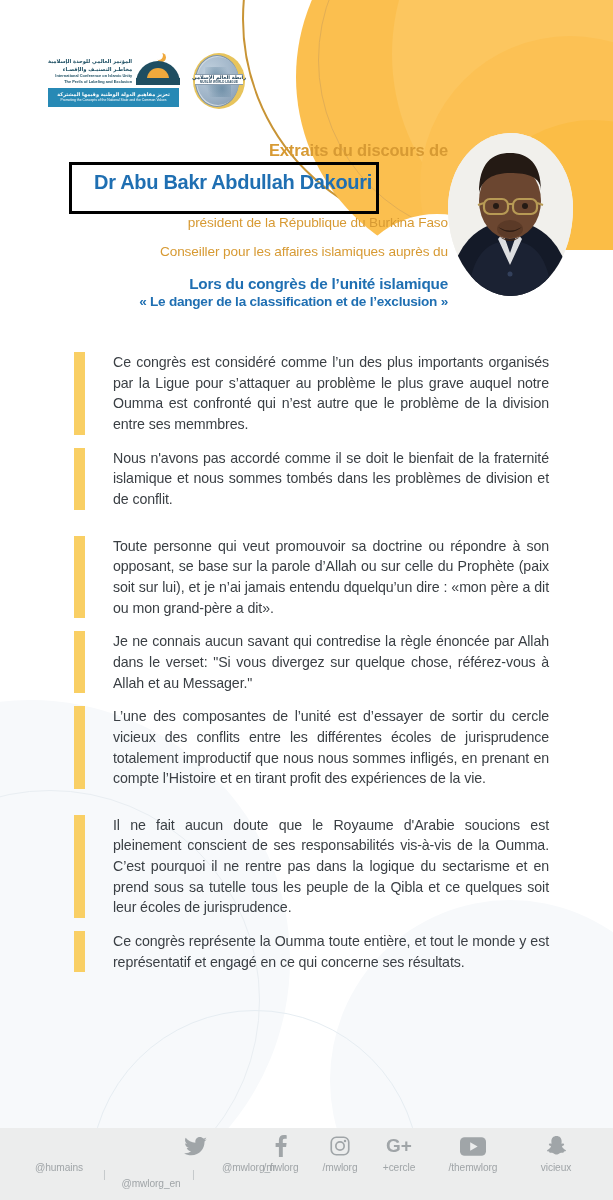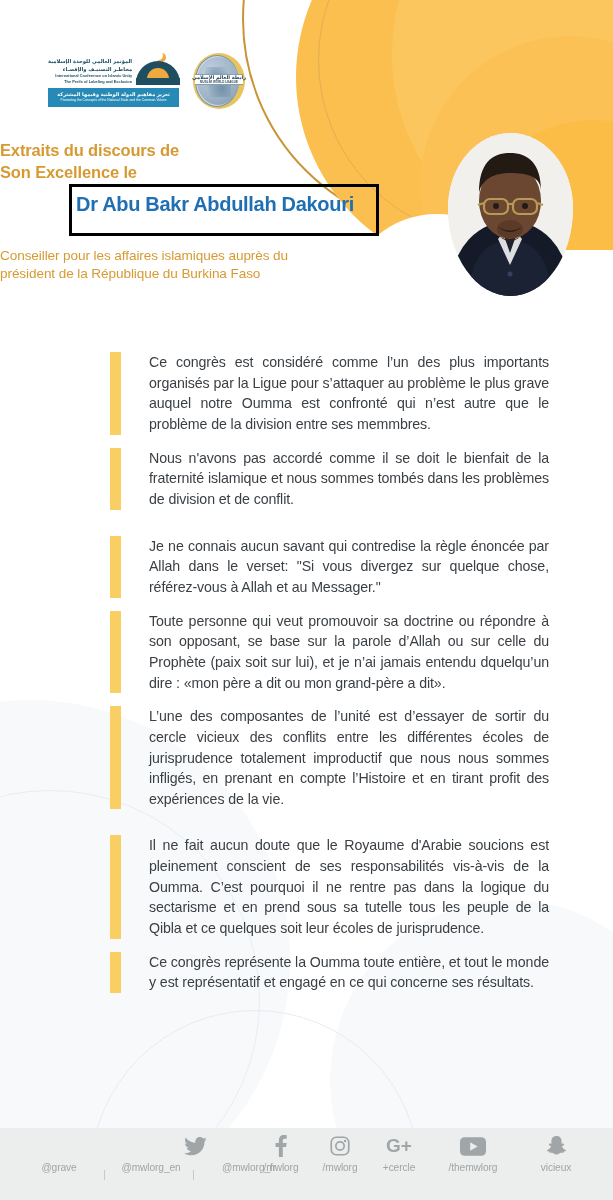--- a/index.html
+++ b/index.html
@@ -301,21 +301,21 @@
     letter-spacing: 0.1px;
     white-space: nowrap;
   }
 
   
   .header-text {
     position: absolute;
     left: 0;
     top: 140px;
     width: 448px;
-    text-align: left;
+    text-align: right;
     z-index: 7;
   }
   .kicker {
     color: #d79a33;
     font-weight: bold;
     font-size: 16.5px;
     line-height: 1.33;
     letter-spacing: -0.15px;
   }
   .name-box {
@@ -367,21 +367,20 @@
   }
   .portrait svg { display: block; }
 
   
   .body-list {
     position: absolute;
     left: 0;
     top: 352px;
     width: 613px;
     z-index: 5;
-    padding-left: 36px;
   }
   .para-row {
     display: flex;
     align-items: stretch;
     margin-bottom: 13px;
   }
   .para-bar {
     flex: 0 0 11px;
     margin-left: 74px;
     background: #f9cf64;
@@ -498,29 +497,32 @@
       <div class="mwl-band">
         <div class="ar3">رابطة العالم الإسلامي</div>
         <div class="en3">MUSLIM WORLD LEAGUE</div>
       </div>
     </div>
 
   </div>
 
   <div class="header-text">
     <div class="kicker">Extraits du discours de</div>
-    <div class="kicker">Son Excellence le</div>
 
     <div class="name-box">
       <div class="name">Dr Abu Bakr Abdullah Dakouri</div>
     </div>
 
+    <div class="role" style="margin-top:0">président de la République du Burkina Faso</div>
     <div class="role">Conseiller pour les affaires islamiques auprès du</div>
-    <div class="role" style="margin-top:0">président de la République du Burkina Faso</div>
-
+
+    <div class="congress">
+      <span>Lors du congrès de l’unité islamique</span>
+      <span class="sub">« Le danger de la classification et de l’exclusion »</span>
+    </div>
   </div>
 
   <div class="portrait">
     <svg width="125" height="163" viewBox="0 0 125 163" aria-hidden="true">
       <rect width="125" height="163" fill="#f1f0ec"></rect>
       <ellipse cx="62" cy="150" rx="58" ry="62" fill="#141a28"></ellipse>
       <path d="M20 163 C24 120 40 108 62 108 C84 108 100 120 104 163 Z" fill="#1b2233"></path>
       <path d="M55 100 L62 120 L69 100 L74 106 L62 132 L50 106 Z" fill="#ffffff" opacity="0.85"></path>
       <ellipse cx="62" cy="68" rx="31" ry="38" fill="#6b4630"></ellipse>
       <path d="M31 60 C31 30 44 20 62 20 C80 20 93 30 93 58 C93 44 80 40 62 40 C46 40 34 46 31 60 Z" fill="#241a14"></path>
@@ -545,25 +547,25 @@
     </div>
     <div class="para-row">
       <div class="para-bar"></div>
       <div class="para-text">Nous n'avons pas accordé comme il se doit le bienfait de la fraternité islamique et nous sommes tombés dans les problèmes de division et de conflit.</div>
     </div>
     <div class="para-row">
       <div class="para-bar"></div>
     </div>
     <div class="para-row">
       <div class="para-bar"></div>
+      <div class="para-text">Toute personne qui veut promouvoir sa doctrine ou répondre à son opposant, se base sur la parole d’Allah ou sur celle du Prophète (paix soit sur lui), et je n’ai jamais entendu dquelqu’un dire : «mon père a dit ou mon grand-père a dit».</div>
+    </div>
+    <div class="para-row">
+      <div class="para-bar"></div>
       <div class="para-text">Je ne connais aucun savant qui contredise la règle énoncée par Allah dans le verset: "Si vous divergez sur quelque chose, référez-vous à Allah et au Messager."</div>
-    </div>
-    <div class="para-row">
-      <div class="para-bar"></div>
-      <div class="para-text">Toute personne qui veut promouvoir sa doctrine ou répondre à son opposant, se base sur la parole d’Allah ou sur celle du Prophète (paix soit sur lui), et je n’ai jamais entendu dquelqu’un dire : «mon père a dit ou mon grand-père a dit».</div>
     </div>
     <div class="para-row">
       <div class="para-bar"></div>
       <div class="para-text">L’une des composantes de l’unité est d’essayer de sortir du cercle vicieux des conflits entre les différentes écoles de jurisprudence totalement improductif que nous nous sommes infligés, en prenant en compte l’Histoire et en tirant profit des expériences de la vie.</div>
     </div>
     <div class="para-row">
       <div class="para-bar"></div>
     </div>
     <div class="para-row">
       <div class="para-bar"></div>
@@ -572,25 +574,25 @@
     <div class="para-row">
       <div class="para-bar"></div>
       <div class="para-text">Ce congrès représente la Oumma toute entière, et tout le monde y est représentatif et engagé en ce qui concerne ses résultats.</div>
     </div>
   </div>
 
   <div class="footer">
     <div class="social-row">
 
       <div class="social-item" style="left:16px; top:34px; width:86px;">
-        <div class="social-label">@grave</div>
+        <div class="social-label">@humains</div>
       </div>
       <div class="sep" style="left:103px;">|</div>
 
-      <div class="social-item" style="left:108px; top:34px; width:86px;">
+      <div class="social-item" style="left:108px; top:50px; width:86px;">
         <div class="social-label">@mwlorg_en</div>
       </div>
       <div class="sep" style="left:192px;">|</div>
 
       <div class="social-item" style="left:152px; top:7px; width:86px;">
         <div class="social-icon">
           <svg width="23" height="19" viewBox="0 0 24 20">
               <path d="M24 2.4c-.9.4-1.8.7-2.8.8 1-.6 1.8-1.6 2.2-2.7-1 .6-2 1-3.1 1.2C19.4.6 18.1 0 16.7 0c-2.7 0-4.9 2.2-4.9 4.9 0 .4 0 .8.1 1.1C7.8 5.8 4.1 3.8 1.7.8 1.2 1.5 1 2.3 1 3.2c0 1.7.9 3.2 2.2 4.1-.8 0-1.6-.2-2.2-.6 0 2.4 1.7 4.4 4 4.8-.4.1-.9.2-1.3.2-.3 0-.6 0-.9-.1.6 2 2.5 3.4 4.6 3.4-1.7 1.3-3.8 2.1-6.1 2.1H0c2.2 1.4 4.8 2.2 7.5 2.2 9.1 0 14-7.5 14-14v-.6c1-.7 1.8-1.6 2.5-2.6z"></path>
             </svg>
         </div>

